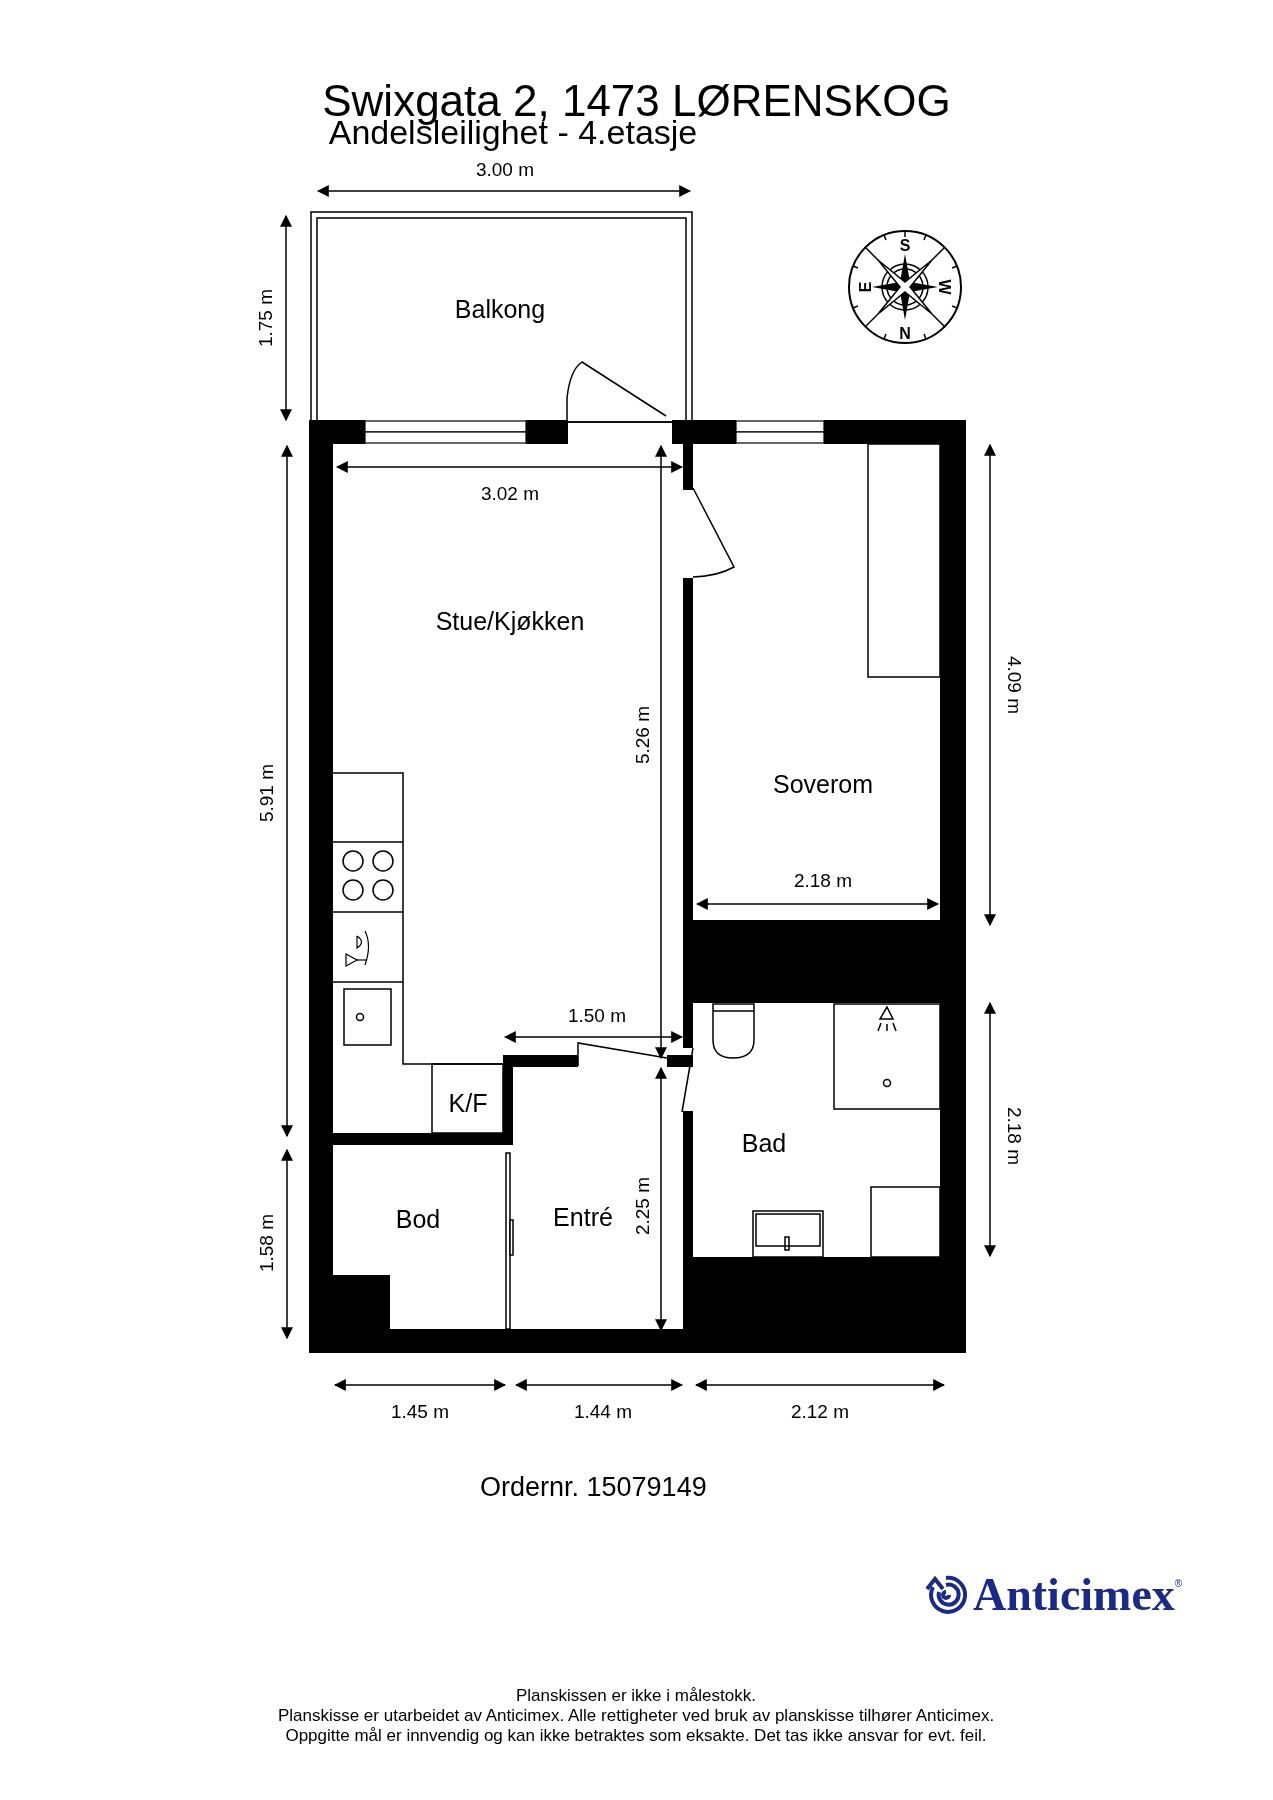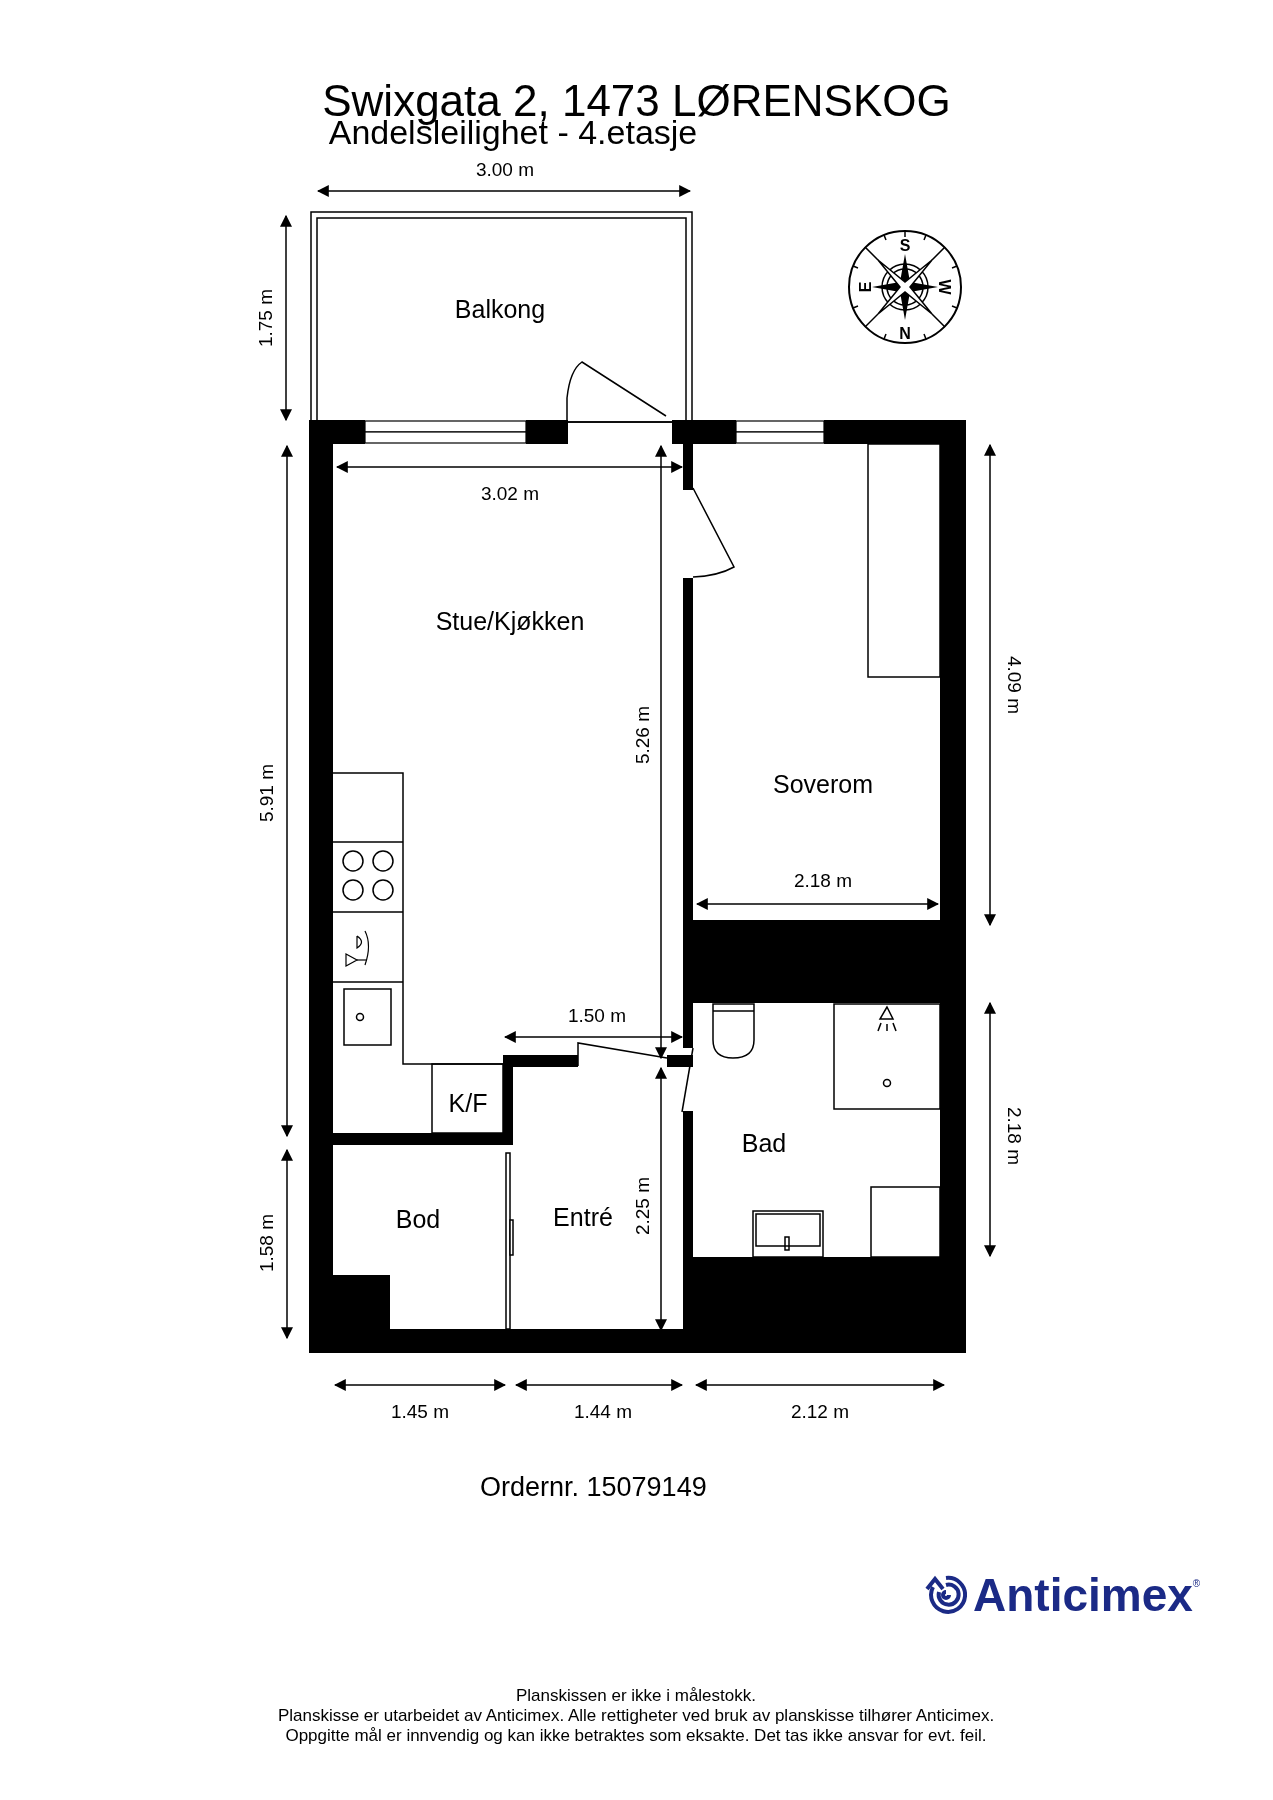--- a/index.html
+++ b/index.html
@@ -3,21 +3,21 @@
 <meta charset="utf-8">
 <style>
   html,body{margin:0;padding:0;background:#fff;}
   body{width:1273px;height:1800px;position:relative;overflow:hidden;font-family:"Liberation Sans",sans-serif;color:#000;}
   .title{position:absolute;left:0;width:1273px;text-align:center;font-size:44px;top:56px;line-height:50px;margin-top:20px;}
   .subtitle{position:absolute;left:0;width:1026px;text-align:center;font-size:34px;top:112px;line-height:40px;padding-left:0;}
   svg.plan{position:absolute;left:0;top:0;}
   svg text{font-family:"Liberation Sans",sans-serif;}
   .order{position:absolute;left:480px;top:1472px;font-size:27px;text-align:center;}
   .logo{position:absolute;left:925px;top:1568px;display:flex;align-items:center;}
-  .logo-text{color:#1b2a86;font-size:46px;font-weight:bold;letter-spacing:0px;margin-left:6px;font-family:Liberation Sans, sans-serif;}
+  .logo-text{color:#1b2a86;font-size:46px;font-weight:bold;letter-spacing:0px;margin-left:6px;font-family:Liberation Serif, serif;}
   .logo-reg{color:#1b2a86;font-size:10px;align-self:flex-start;margin-top:10px;}
   .footer{position:absolute;left:0;width:1272px;top:1686px;text-align:center;font-size:17px;line-height:20px;}
 </style>
 </head>
 <body>
 
 <div class="title">Swixgata 2, 1473 LØRENSKOG</div>
 <div class="subtitle">Andelsleilighet  - 4.etasje</div>
 
 <svg class="plan" width="1273" height="1800" viewBox="0 0 1273 1800" xmlns="http://www.w3.org/2000/svg">

